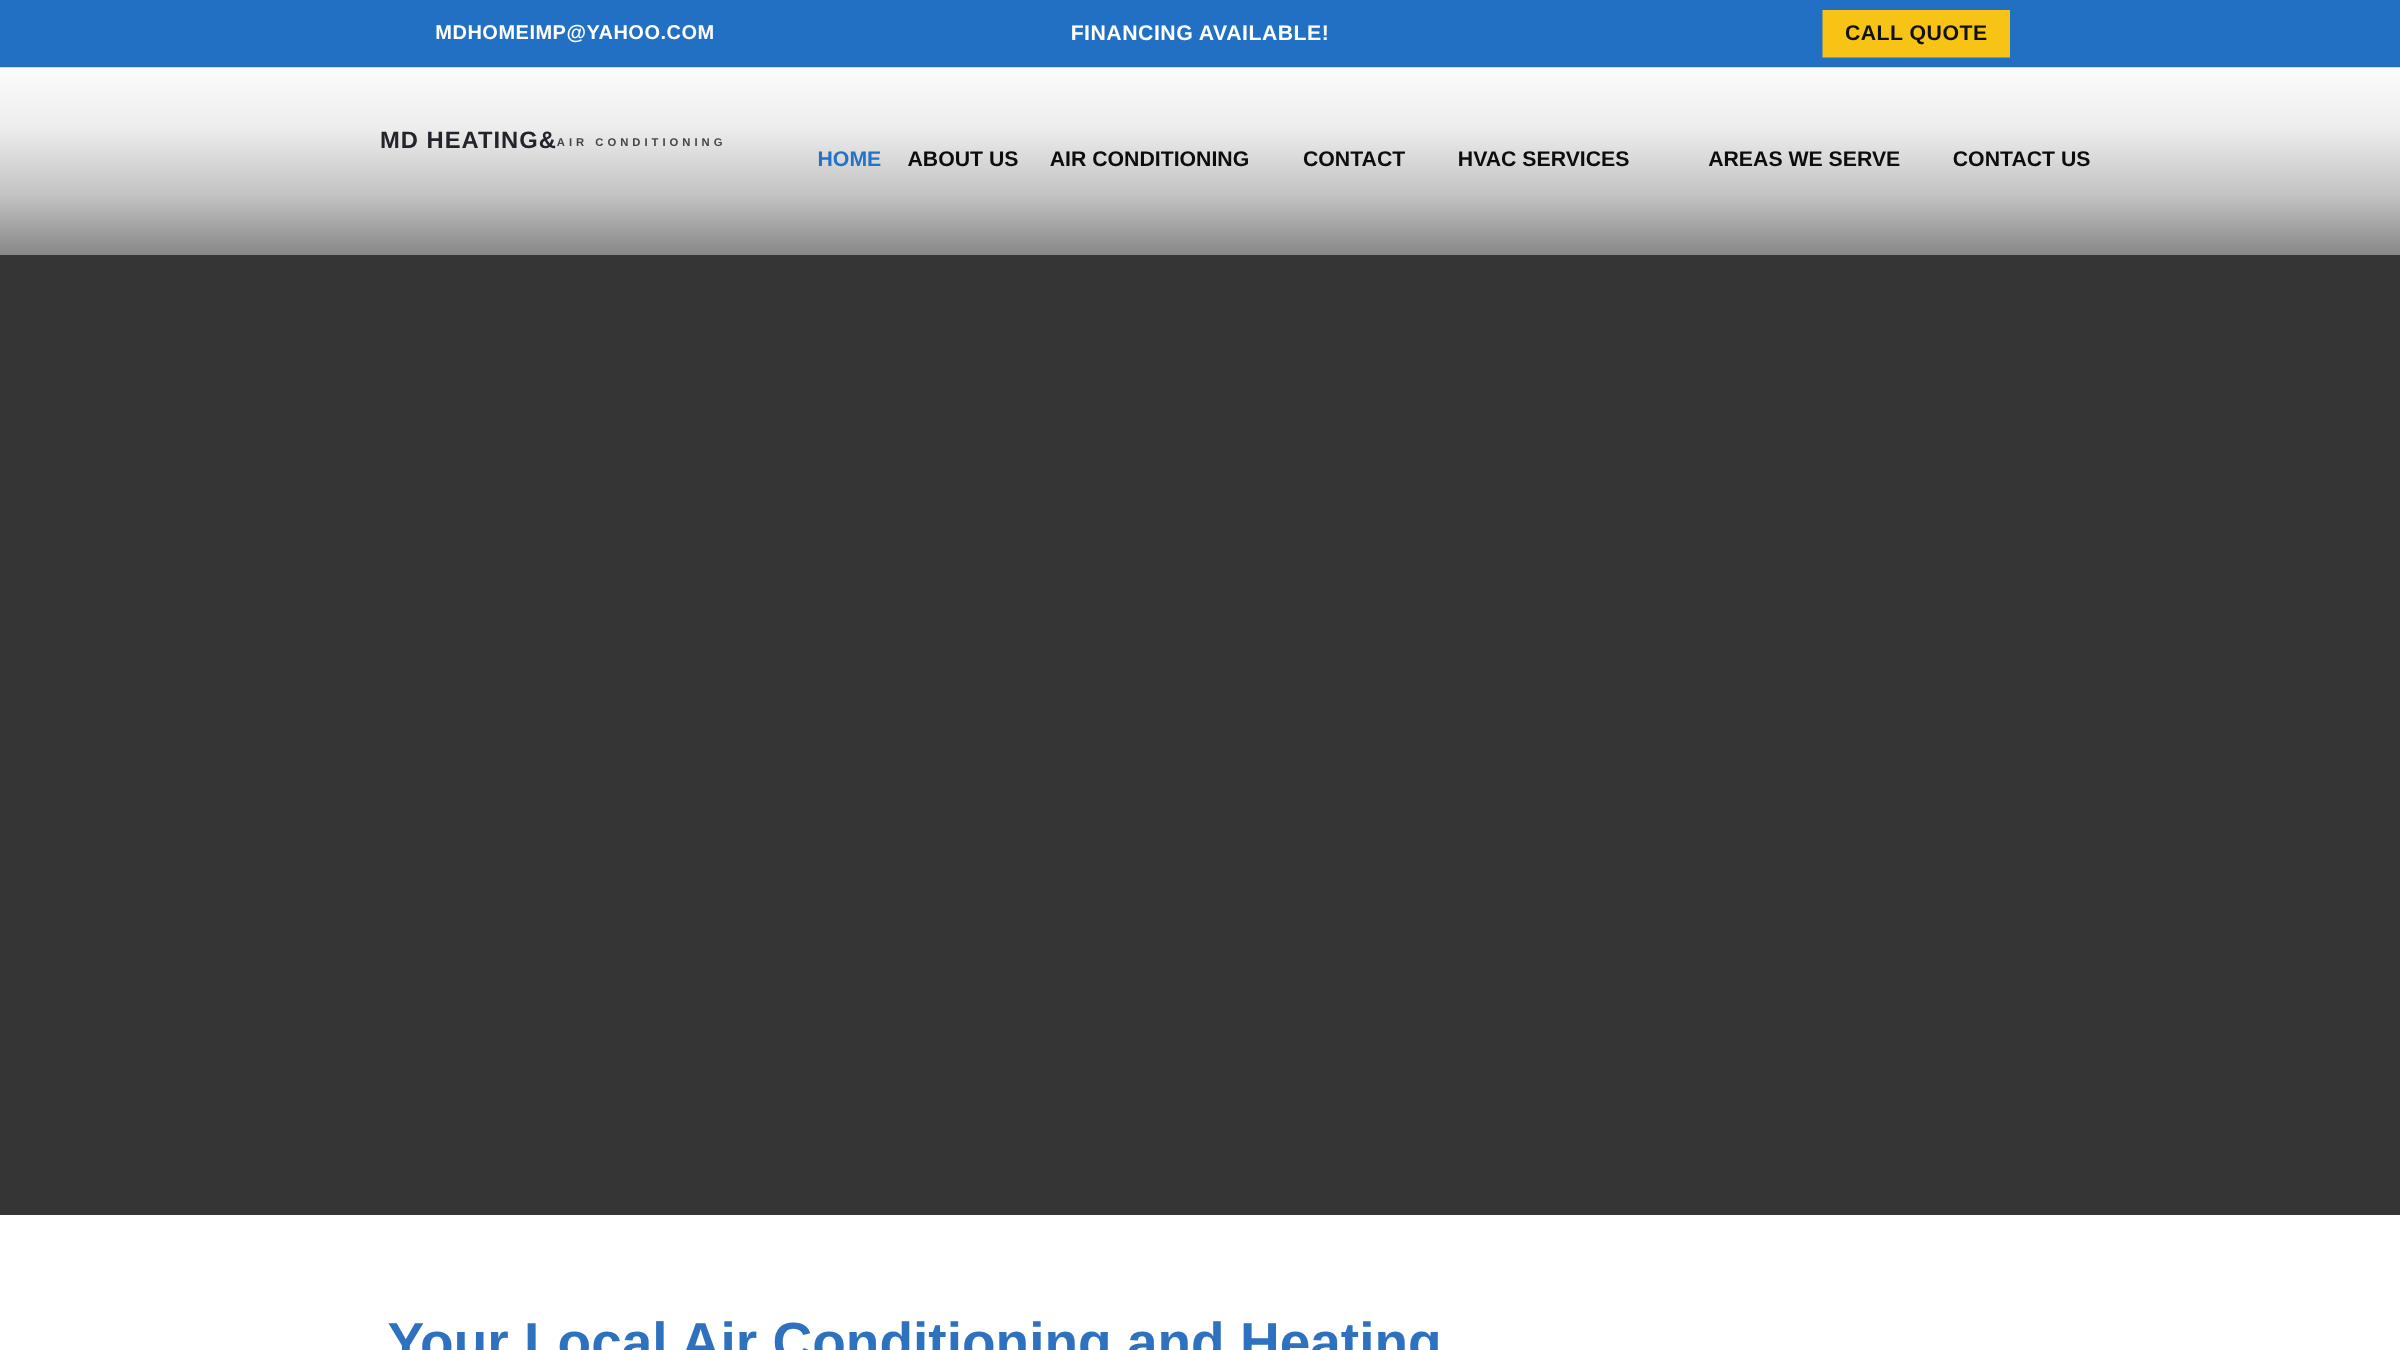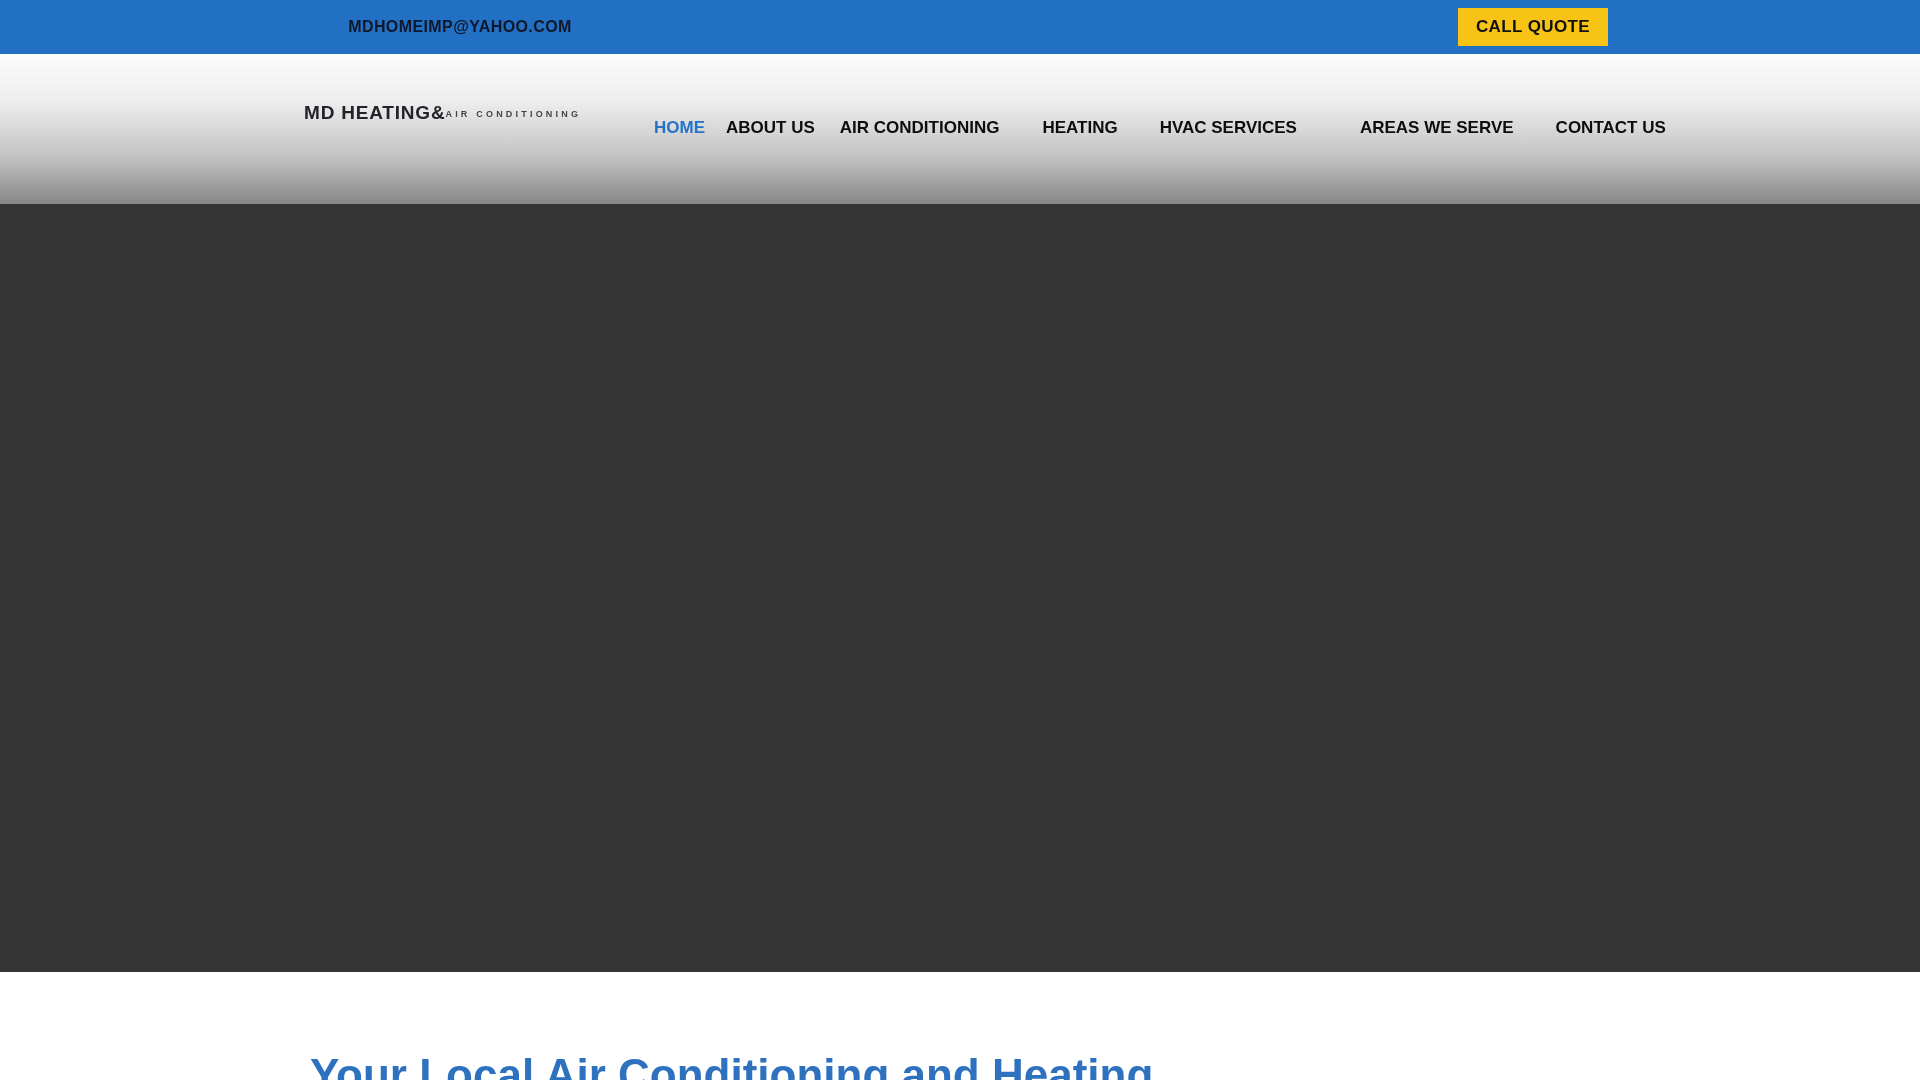--- a/index.html
+++ b/index.html
@@ -8,21 +8,21 @@
     font-family: "Liberation Sans", sans-serif;
     background: #ffffff; position: relative;
   }
 
   
   .topbar {
     position: absolute; left: 0; top: 0; width: 1920px; height: 54px;
   }
   .tb-item {
     position: absolute; top: 0; height: 37px; line-height: 54px;
-    color: #0f172a; font-weight: 700; font-size: 16px; letter-spacing: .4px;
+    color: #ffffff; font-weight: 700; font-size: 16px; letter-spacing: .4px;
     text-align: center; white-space: nowrap;
   }
   .tb-email     { left: 260px;  width: 400px; }
   .tb-financing { left: 760px;  width: 400px; font-size: 17px; }
   .tb-call      { left: 1230px; width: 230px; }
   .quote-btn {
     position: absolute; left: 1458px; top: 8px; width: 150px; height: 38px;
     border: none; cursor: pointer;
     font-family: "Liberation Sans", sans-serif;
     font-weight: 700; font-size: 17px; letter-spacing: .4px;
@@ -76,20 +76,21 @@
   .heading {
     position: absolute; left: 310px; top: 78px;
     font-size: 44px; font-weight: 700; white-space: nowrap;
   }
 </style>
 </head>
 <body>
 
 <header class="topbar" style="background-color: rgb(33, 112, 195);">
   <div class="tb-item tb-email">MDHOMEIMP@YAHOO.COM</div>
+  <div class="tb-item tb-financing">FINANCING AVAILABLE!</div>
   <button class="quote-btn" style="background-color: rgb(247, 195, 21); color: rgb(17, 17, 17);">CALL QUOTE</button>
 </header>
 
 <div class="navbar">
 
   <a class="logo">
     <svg width="100" height="96" viewBox="0 0 110 110">
 
       <g fill="none" stroke-width="3.2" stroke-linecap="round" stroke-linejoin="round" style="stroke: rgb(46, 124, 217);">
         <path d="M66,62 L66,91 M59.5,83.5 L66,90.5 L72.5,83.5 M59.5,71 L66,78 L72.5,71"></path>
@@ -115,21 +116,21 @@
       </g>
     </svg>
     <div class="logo-title">MD HEATING&amp;</div>
     <div class="logo-subtitle">AIR CONDITIONING</div>
   </a>
 
   <nav class="menu">
     <a class="menu-item" style="color: rgb(36, 115, 201);">HOME</a>
     <a class="menu-item">ABOUT US</a>
     <a class="menu-item">AIR CONDITIONING</a>
-    <a class="menu-item">HEATING</a>
+    <a class="menu-item">CONTACT</a>
     <a class="menu-item">HVAC SERVICES</a>
     <a class="menu-item">AREAS WE SERVE</a>
     <a class="menu-item">CONTACT US</a>
   </nav>
 </div>
 
 <div class="hero" style="background-color: rgb(53, 53, 53);"></div>
 
 <section class="content">
   <h1 class="heading" style="color: rgb(46, 114, 191);">Your Local Air Conditioning and Heating</h1>

